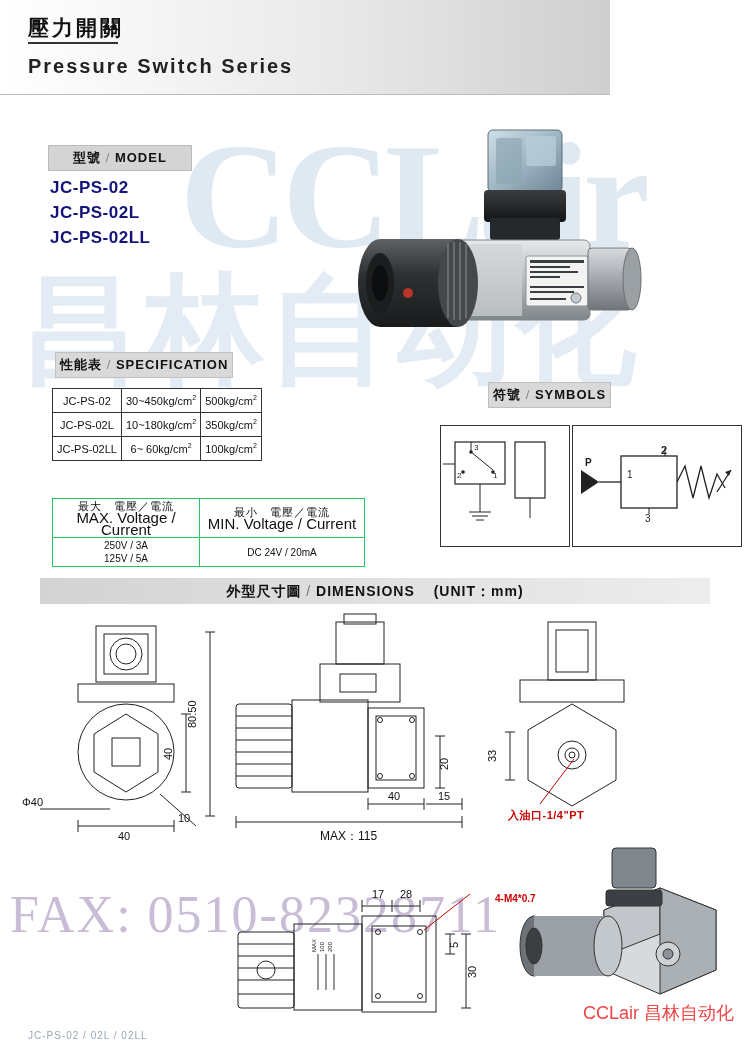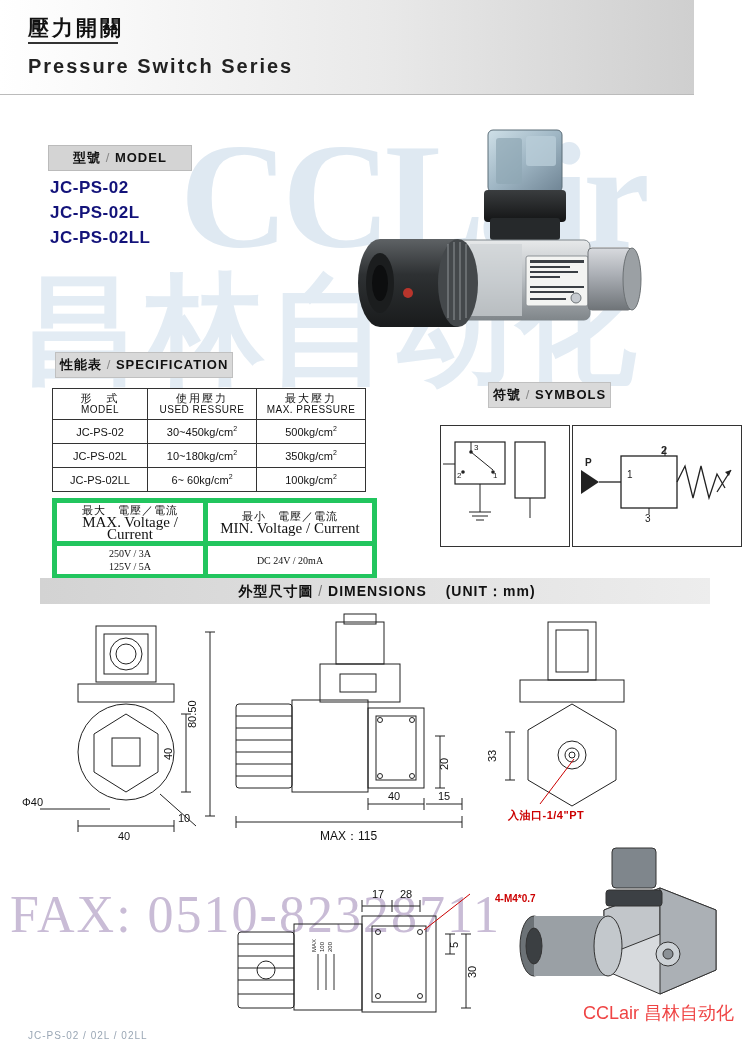--- a/index.html
+++ b/index.html
@@ -32,21 +32,21 @@
     font-size:52px;color:#d8c7c0;letter-spacing:2px;z-index:3;user-select:none;
   }
   .wm-fax{
     position:absolute;left:10px;top:885px;
     font-family:"Liberation Serif", serif;
     font-size:52px;color:#c9bcd6;letter-spacing:2px;z-index:3;user-select:none;
   }
 
   
   .header-band{
-    position:absolute;left:0;top:0;width:694px;height:95px;
+    position:absolute;left:0;top:0;width:610px;height:95px;
     background:linear-gradient(to right,#ffffff 0%,#e9e9e9 55%,#cfcfcf 100%);
     z-index:2;
   }
   .header-band:after{
     content:"";position:absolute;left:0;bottom:0;width:100%;height:1px;background:#bbb;
   }
   .hdr-cn{
     position:absolute;left:28px;top:14px;font-size:21px;font-weight:bold;letter-spacing:3px;color:#111;
   }
   .hdr-cn-underline{
@@ -97,21 +97,21 @@
   table.spec .cn{font-size:11px;letter-spacing:2px;}
   table.spec .en{font-size:10px;letter-spacing:0.5px;}
   table.spec td{height:19px;}
   .sup{font-size:7px;vertical-align:super;}
 
   table.volt{
     position:absolute;left:52px;top:498px;z-index:4;
     border-collapse:collapse;background:rgba(255,255,255,0.6);
   }
   table.volt td,table.volt th{
-    border:5px solid #22c55e;text-align:center;font-size:10px;padding:1px 6px;font-weight:normal;font-family:Liberation Serif, serif;
+    border:1px solid #22c55e;text-align:center;font-size:10px;padding:1px 6px;font-weight:normal;
   }
   table.volt th{height:26px;line-height:12px;}
   table.volt .cn{font-size:11px;letter-spacing:1px;}
   table.volt .en{font-size:15px;}
   .volt-cell{line-height:13px;font-size:10px;}
 
   
   .sym-box{
     position:absolute;left:440px;top:425px;width:128px;height:120px;
     border:1px solid #333;background:rgba(255,255,255,0.55);z-index:4;
@@ -121,21 +121,21 @@
     border:1px solid #333;background:rgba(255,255,255,0.55);z-index:4;
   }
 
   
   .dim-band{
     position:absolute;left:40px;top:578px;width:670px;height:26px;
     background:linear-gradient(to right,#d3d3d3,#ededed);
     z-index:4;
   }
   .dim-title{
-    position:absolute;left:12px;top:0;width:670px;height:26px;line-height:26px;
+    position:absolute;left:0;top:0;width:670px;height:26px;line-height:26px;
     text-align:center;font-size:14px;font-weight:bold;letter-spacing:1px;color:#111;
   }
   .dim-title .slash{color:#777;font-weight:normal;}
   .dim-area{position:absolute;left:0;top:604px;width:750px;height:420px;z-index:4;}
 
   .oil-note{
     position:absolute;left:508px;top:808px;font-size:11px;color:#cc0000;font-weight:bold;z-index:6;
     letter-spacing:0.5px;
   }
   .m4-note{
@@ -247,34 +247,20 @@
   </svg>
 
   <div class="spec-label">
     <span>性能表</span>
     <span class="slash">/</span>
     <span>SPECIFICATION</span>
   </div>
 
   <table class="spec">
     <tbody>
-        <tr>
-      <th style="width:86px">
-        <div class="cn">形　式</div>
-        <div class="en">MODEL</div>
-      </th>
-      <th style="width:100px">
-        <div class="cn">使用壓力</div>
-        <div class="en">USED RESSURE</div>
-      </th>
-      <th style="width:100px">
-        <div class="cn">最大壓力</div>
-        <div class="en">MAX. PRESSURE</div>
-      </th>
-    </tr>
     <tr>
       <td>JC-PS-02</td>
       <td><span>30~450kg/cm</span><span class="sup">2</span></td>
       <td><span>500kg/cm</span><span class="sup">2</span></td>
     </tr>
     <tr>
       <td>JC-PS-02L</td>
       <td><span>10~180kg/cm</span><span class="sup">2</span></td>
       <td><span>350kg/cm</span><span class="sup">2</span></td>
     </tr>

